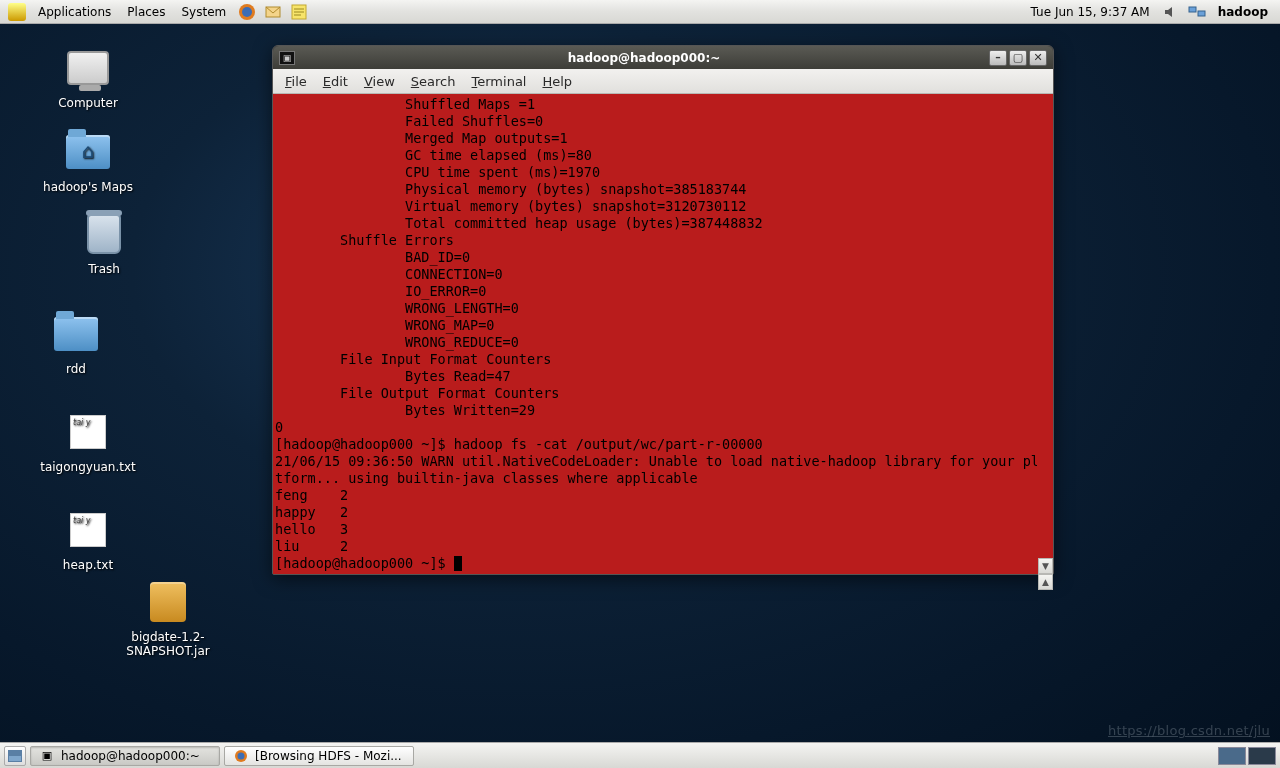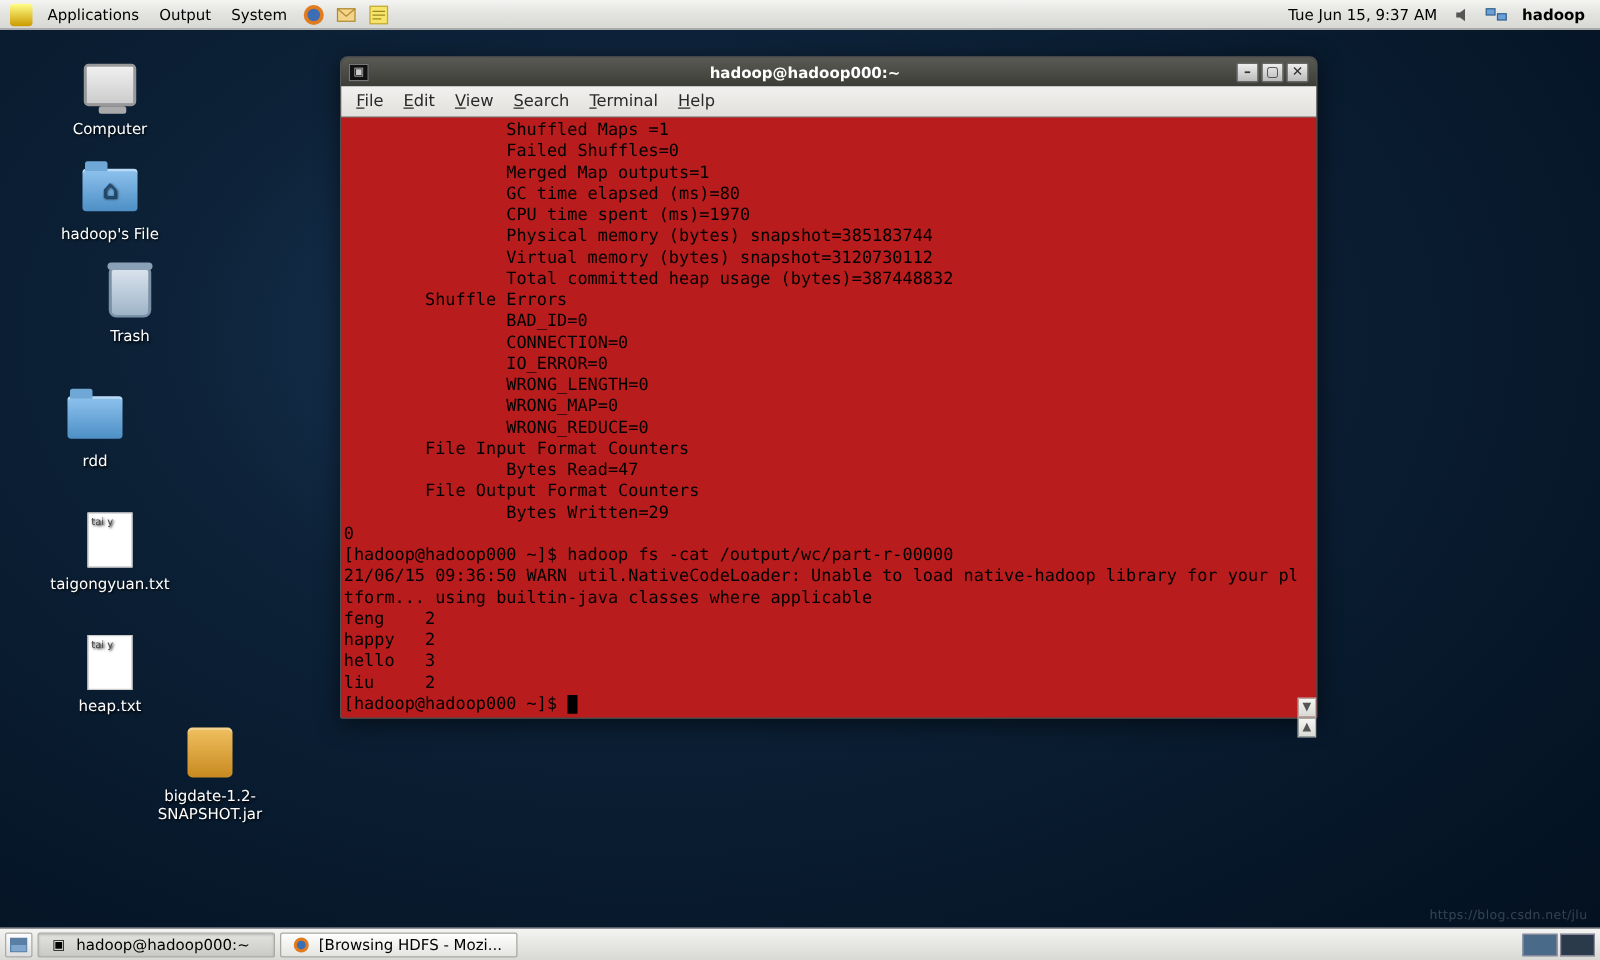--- a/index.html
+++ b/index.html
@@ -33,21 +33,21 @@
 .desktop-icon .ico { width:48px; height:48px; margin:0 auto 4px; display:flex; align-items:center; justify-content:center; }
 .desktop-icon .label { display:block; }
 
 .glyph-computer { background:linear-gradient(#f0f0f0,#ccc); border:2px solid #999; border-radius:4px; width:42px; height:34px; position:relative;}
 .glyph-computer:after{content:"";position:absolute;bottom:-8px;left:10px;width:22px;height:6px;background:#aaa;border-radius:2px;}
 .glyph-folder { background:linear-gradient(#8fc3ef,#4d8fc5); border-radius:3px; width:44px; height:34px; position:relative; box-shadow:inset 0 2px 0 rgba(255,255,255,.4);}
 .glyph-folder:before{content:"";position:absolute;top:-6px;left:2px;width:18px;height:8px;background:#6fa8d6;border-radius:2px 2px 0 0;}
 .glyph-home { font-size:20px; color:#1d4a73;}
 .glyph-trash { background:linear-gradient(#d8e2ec,#9fb4c8); width:34px; height:40px; border-radius:4px 4px 6px 6px; border:2px solid #7a92a8; position:relative;}
 .glyph-trash:before{content:"";position:absolute;top:-6px;left:-3px;right:-3px;height:6px;background:#8aa0b6;border-radius:3px;}
-.glyph-file { background:#fff; width:36px; height:44px; border:1px solid #ccc; position:relative; font-size:8px; color:#444; padding:2px; text-align:left;}
+.glyph-file { background:#fff; width:36px; height:34px; border:1px solid #ccc; position:relative; font-size:8px; color:#444; padding:2px; text-align:left;font-style:italic;}
 .glyph-jar { background:linear-gradient(#f0c060,#c88a20); width:36px; height:40px; border-radius:4px; box-shadow:inset 0 2px 0 rgba(255,255,255,.3);}
 
 .window {
   position:absolute; left:272px; top:45px; width:782px; height:530px;
   background:#3f3f3b;
   border:1px solid #555; border-radius:6px 6px 2px 2px;
   box-shadow:0 4px 18px rgba(0,0,0,.55);
   display:flex; flex-direction:column;
 }
 .titlebar {
@@ -94,31 +94,31 @@
   display:flex; align-items:center; padding:0 4px; gap:4px;
   font-size:12px;
 }
 .task{height:20px;padding:1px 8px;background:linear-gradient(#fff,#e4e4e1);border:1px solid #a8a8a4;border-radius:2px;display:flex;align-items:center;gap:6px;min-width:190px;}
 .task.active{background:linear-gradient(#e3e3df,#c9c9c5);box-shadow:inset 0 1px 2px rgba(0,0,0,.2);}
 .task .ticon{width:16px;height:14px;display:flex;align-items:center;justify-content:center;font-size:11px;}
 .showdesk{width:22px;height:20px;background:linear-gradient(#fff,#ddd);border:1px solid #aaa;border-radius:2px;display:flex;align-items:center;justify-content:center;}
 .wsswitch{position:absolute;right:4px;bottom:3px;display:flex;gap:2px;}
 .wsswitch .ws{width:28px;height:18px;background:#2a3a4a;border:1px solid #889;}
 .wsswitch .ws.active{background:#4a6a8a;}
-.watermark{position:absolute;right:10px;bottom:30px;color:rgba(200,210,220,.25);font-size:10px;letter-spacing:.3px;}
+.watermark{position:absolute;right:10px;bottom:30px;color:rgba(200,210,220,.25);font-size:13px;letter-spacing:.3px;text-decoration:underline;}
 </style>
 </head>
 <body>
 
 <div class="top-panel">
   <span class="menu-icon">
       <span class="foot-icon"></span>
     </span>
   <span class="menu-item">Applications</span>
-  <span class="menu-item">Output</span>
+  <span class="menu-item">Places</span>
   <span class="menu-item">System</span>
   <span class="menu-icon">
     <svg width="18" height="18">
         <circle cx="9" cy="9" r="8" fill="#e07b1f"></circle>
         <circle cx="9" cy="9" r="5" fill="#3d6db5"></circle>
       </svg>
   </span>
   <span class="menu-icon">
     <svg width="18" height="18">
         <rect x="2" y="4" width="14" height="10" fill="#f4d48a" stroke="#b08b2f"></rect>
@@ -152,21 +152,21 @@
       <div class="glyph-computer"></div>
     </div>
   <span class="label">Computer</span>
 </div>
 <div class="desktop-icon" style="left:28px;top:128px">
   <div class="ico">
       <div class="glyph-folder">
         <span class="glyph-home" style="display:block;text-align:center;line-height:32px;">⌂</span>
       </div>
     </div>
-  <span class="label">hadoop's File</span>
+  <span class="label">hadoop's Maps</span>
 </div>
 <div class="desktop-icon" style="left:44px;top:210px">
   <div class="ico">
       <div class="glyph-trash"></div>
     </div>
   <span class="label">Trash</span>
 </div>
 <div class="desktop-icon" style="left:16px;top:310px">
   <div class="ico">
       <div class="glyph-folder"></div>

